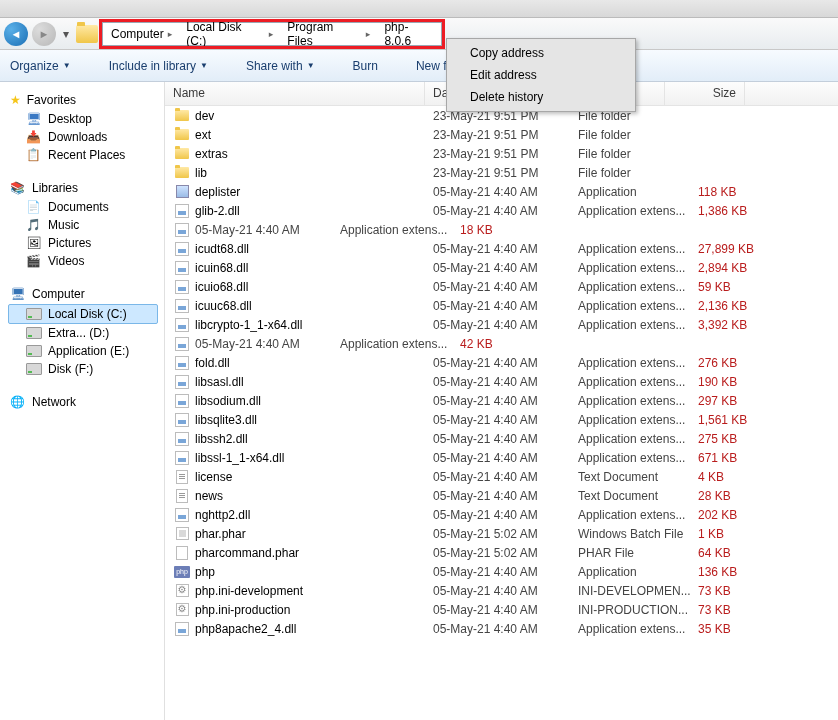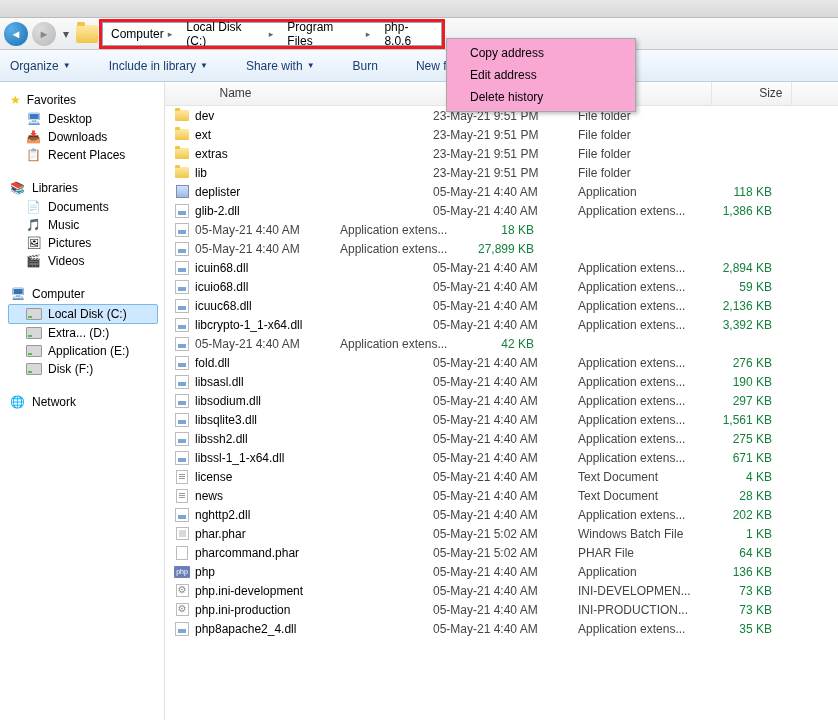--- a/index.html
+++ b/index.html
@@ -25,35 +25,35 @@
 .main { display:flex; height: calc(720px - 18px - 32px - 32px); }
 .sidebar { width: 165px; border-right: 1px solid #e0e0e0; padding: 8px 0 8px 8px; overflow:hidden; }
 .sb-group { margin-bottom: 14px; }
 .sb-head { display:flex; align-items:center; gap:6px; padding:3px 2px; font-size:12px; }
 .sb-head .star { color:#f5c518; }
 .sb-item { display:flex; align-items:center; gap:6px; padding:2px 0 2px 18px; font-size:12px; }
 .sb-item.sel { background:#cde8ff; border:1px solid #7ab7e8; border-radius:2px; margin-right:6px; padding-left:17px;}
 .sb-icon { width:16px; height:14px; display:inline-flex; align-items:center; justify-content:center; font-size:12px; }
 
 .content { flex:1; overflow:auto; }
-.colhead { display:flex; height:24px; border-bottom:1px solid #e4e4e4; background:linear-gradient(#fdfdfd,#f1f1f1); position:sticky; top:0;justify-content:center; }
+.colhead { display:flex; height:24px; border-bottom:1px solid #e4e4e4; background:linear-gradient(#fdfdfd,#f1f1f1); position:sticky; top:0; }
 .colhead div { padding:4px 8px; color:#3a3a3a; border-right:1px solid #e4e4e4; }
 .c-name { width: 260px; }
 .c-date { width: 120px; }
 .c-type { width: 120px; }
 .c-size { width: 80px; text-align:right; }
 
 .row { display:flex; height:19px; align-items:center; padding-left:8px; }
 .row .ic { width:18px; height:16px; display:inline-flex; align-items:center; justify-content:center; margin-right:4px; }
 .row .nm { width: 238px; overflow:hidden; white-space:nowrap; text-overflow:ellipsis;}
 .row .dt { width: 120px; color:#444; }
 .row .tp { width: 120px; color:#444; overflow:hidden; white-space:nowrap; text-overflow:ellipsis;margin-left:25px; }
-.row .sz { width: 80px; text-align:right; color:#15803d; padding-right:6px;}
-
-.ctxmenu { position:absolute; top:38px; left:446px; width:190px; background:#f9a8d4; border:1px solid #a7a7a7; box-shadow:2px 2px 4px rgba(0,0,0,.25); padding:3px; z-index:50; }
+.row .sz { width: 80px; color:#b91c1c; padding-right:6px;}
+
+.ctxmenu { position:absolute; top:38px; left:446px; width:190px; background:#e5e5e5; border:1px solid #a7a7a7; box-shadow:2px 2px 4px rgba(0,0,0,.25); padding:3px; z-index:50; }
 .ctxmenu .mi { padding:4px 20px; cursor:default; position:relative; }
 .ctxmenu .mi.hl { background:#fff; }
 .red-outline-ctx { position:absolute; border:3px solid #ed1c24; top:-2px; left:-3px; right:-3px; bottom:-2px; pointer-events:none; }
 
 .ico-folder { width:14px; height:11px; background:linear-gradient(#ffe9a6,#f0c649); border-radius:1px; position:relative; display:inline-block;}
 .ico-folder::before{content:'';position:absolute;top:-2px;left:0;width:5px;height:3px;background:#f0c649;border-radius:1px 1px 0 0;}
 .ico-dll { width:14px;height:14px;background:#fff;border:1px solid #bcbcbc;position:relative;display:inline-block;}
 .ico-dll::after{content:'';position:absolute;left:2px;right:2px;bottom:2px;height:4px;background:#7aa6d8;}
 .ico-app { width:13px;height:13px;border:1px solid #88a;background:linear-gradient(#cfe3ff,#9bbce6);display:inline-block;}
 .ico-txt { width:12px;height:14px;background:#fff;border:1px solid #bcbcbc;display:inline-block;position:relative;}
@@ -263,20 +263,21 @@
             <span class="ico-dll"></span>
           </span>
           <span class="dt">05-May-21 4:40 AM</span>
           <span class="tp">Application extens...</span>
           <span class="sz">18 KB</span>
         </div>
         <div class="row">
           <span class="ic">
             <span class="ico-dll"></span>
           </span>
+          <span class="nm">icudt68.dll</span>
           <span class="dt">05-May-21 4:40 AM</span>
           <span class="tp">Application extens...</span>
           <span class="sz">27,899 KB</span>
         </div>
         <div class="row">
           <span class="ic">
             <span class="ico-dll"></span>
           </span>
           <span class="nm">icuin68.dll</span>
           <span class="dt">05-May-21 4:40 AM</span>

